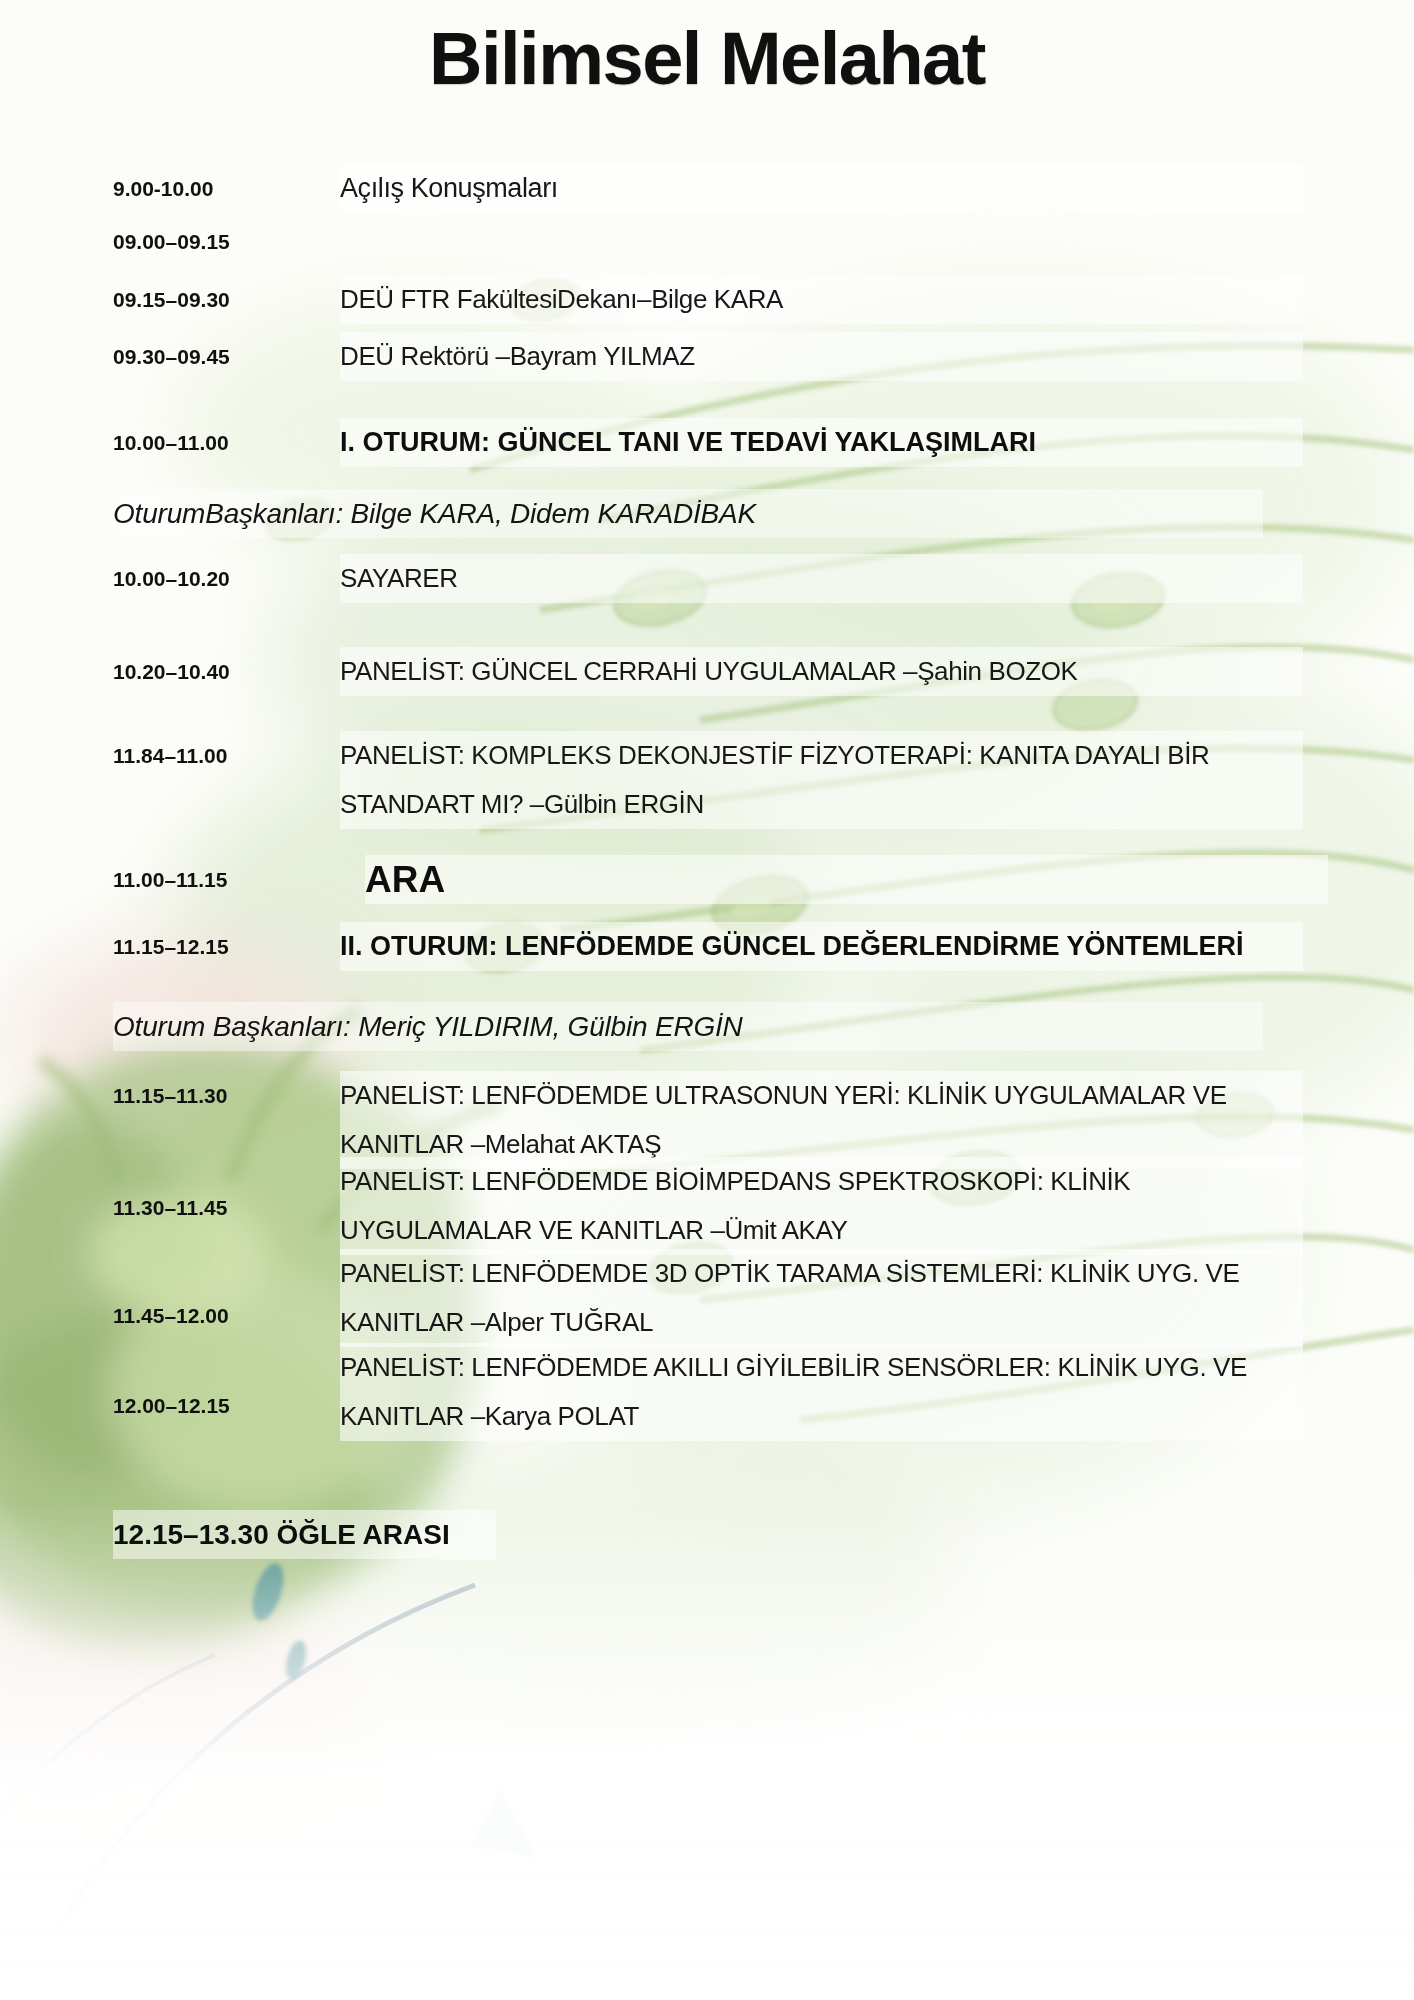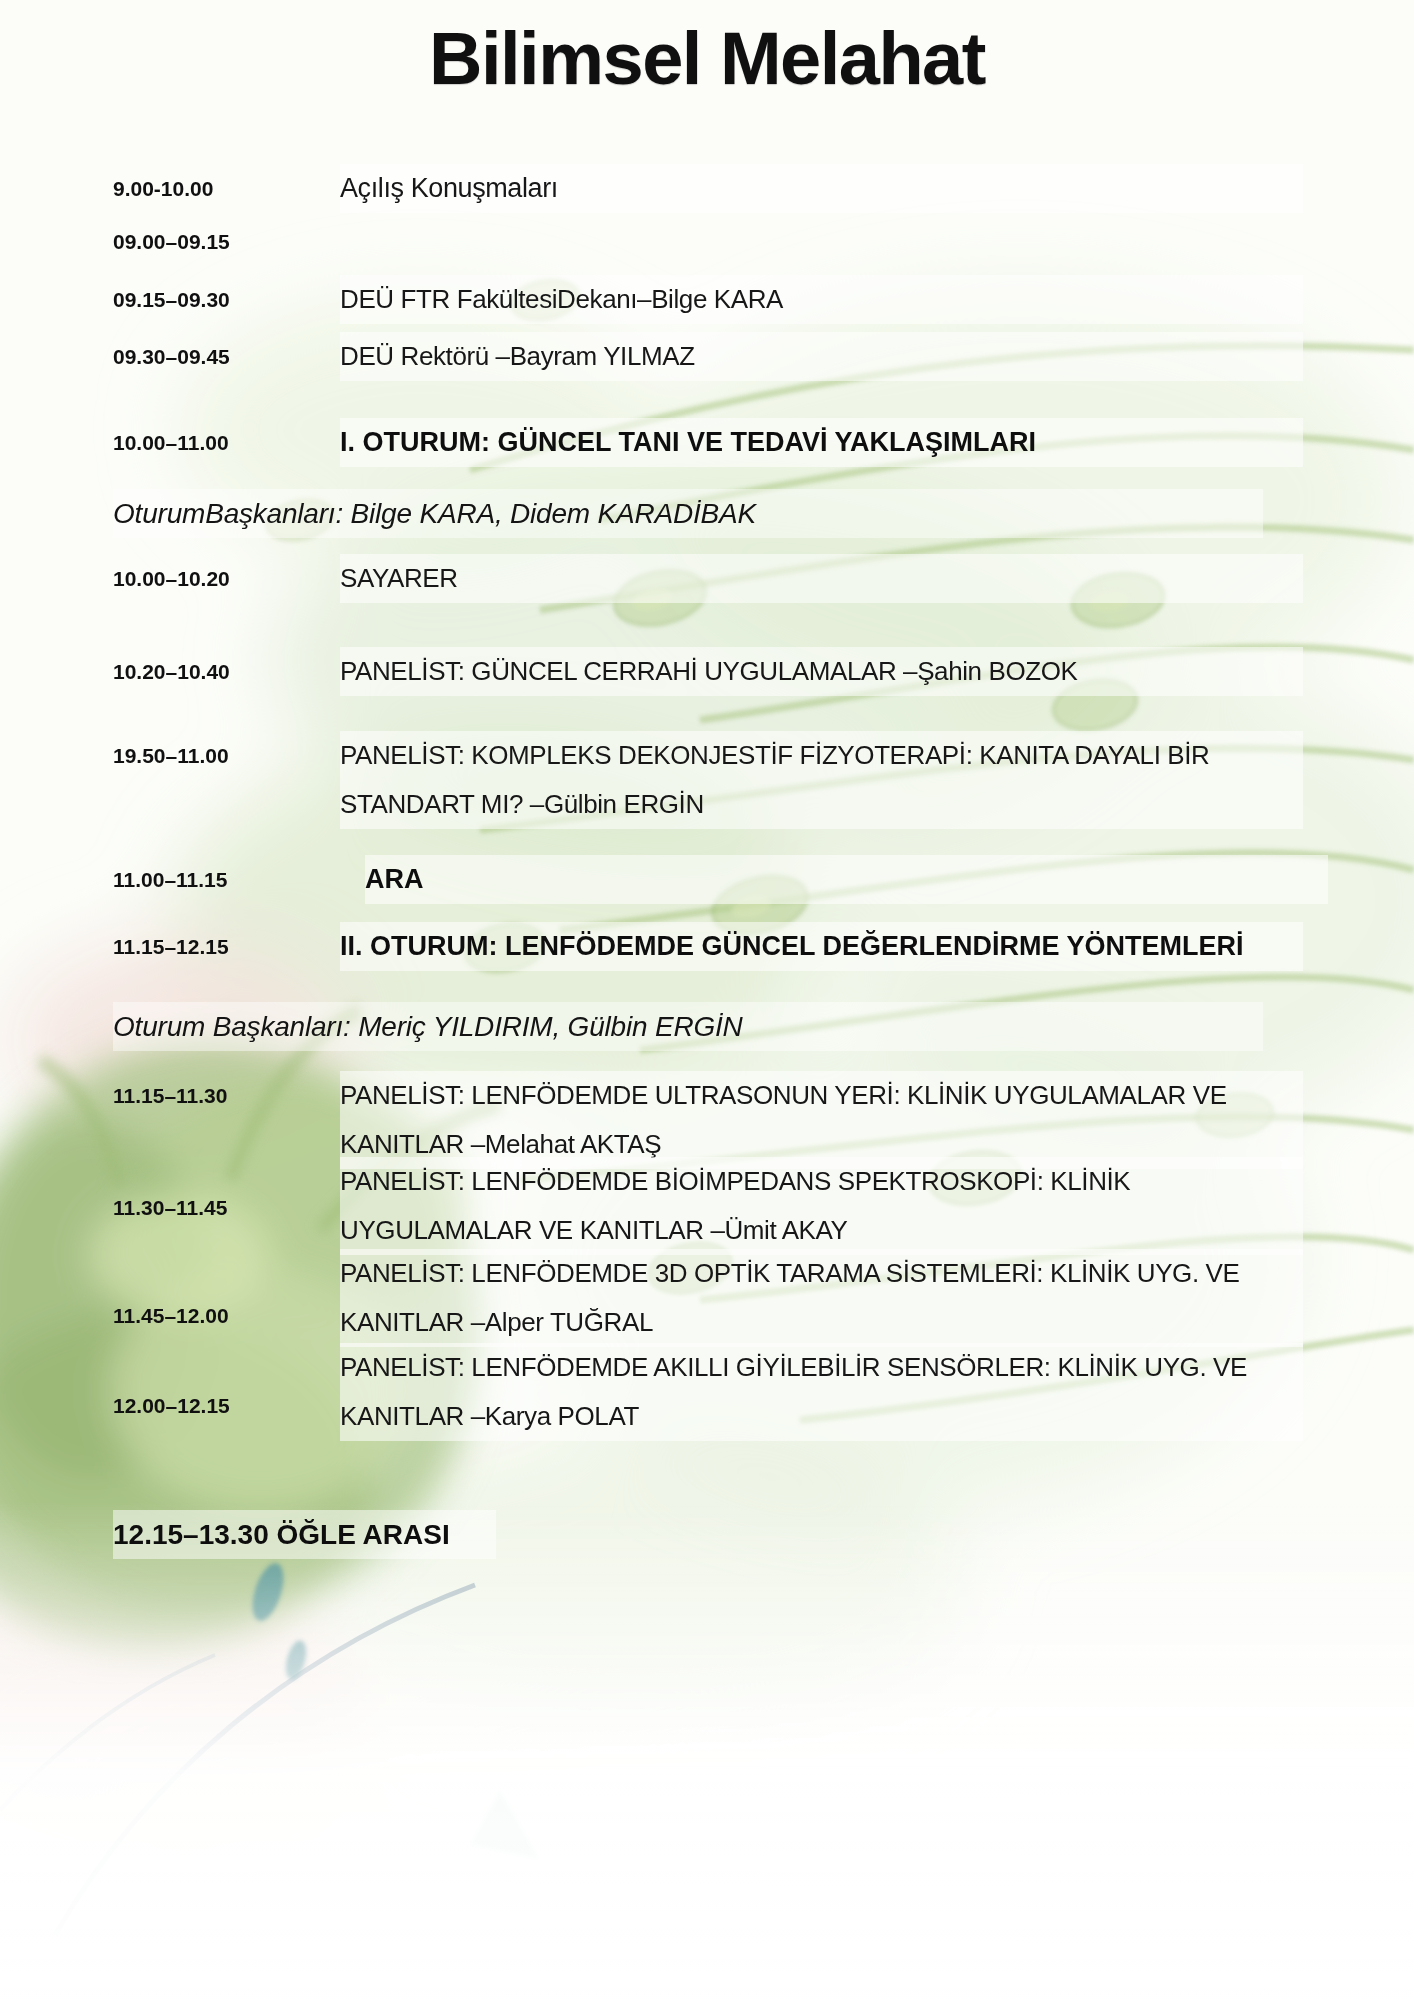--- a/index.html
+++ b/index.html
@@ -26,21 +26,21 @@
     color:#101010;white-space:nowrap;
   }
   .cell-desc{
     font-size:26px;line-height:49px;letter-spacing:-0.4px;
     background:rgba(255,255,255,0.55);
     width:963px;color:#171717;
   }
   .desc-line{white-space:nowrap;}
   .kind-opening .cell-desc{font-size:27px;}
   .kind-session .cell-desc{font-weight:700;font-size:27px;letter-spacing:0;color:#0e0e0e;}
-  .kind-break   .cell-desc{font-weight:700;font-size:27px;letter-spacing:0;color:#0e0e0e;}
+  .kind-break   .cell-desc{font-weight:700;font-size:37px;letter-spacing:0;color:#0e0e0e;}
   .kind-chairs  .cell-desc{
     font-style:italic;font-size:28px;letter-spacing:-0.2px;
     width:1150px;background:rgba(255,255,255,0.45);color:#141414;
   }
   .kind-footer  .cell-desc{
     font-weight:700;font-size:28px;letter-spacing:0;
     width:auto;padding-right:46px;background:rgba(255,255,255,0.5);color:#0e0e0e;
   }
 </style>
 </head>
@@ -199,21 +199,21 @@
           <div class="desc-line">SAYARER</div>
         </div>
       </div>
       <div class="row kind-panel" style="top: 647px;">
         <div class="cell-time">10.20–10.40</div>
         <div class="cell-desc">
           <div class="desc-line">PANELİST: GÜNCEL CERRAHİ UYGULAMALAR –Şahin BOZOK</div>
         </div>
       </div>
       <div class="row kind-panel" style="top: 731px;">
-        <div class="cell-time">19.50–11.00</div>
+        <div class="cell-time">11.84–11.00</div>
         <div class="cell-desc">
           <div class="desc-line">PANELİST: KOMPLEKS DEKONJESTİF FİZYOTERAPİ: KANITA DAYALI BİR</div>
           <div class="desc-line">STANDART MI? –Gülbin ERGİN</div>
         </div>
       </div>
       <div class="row kind-break" style="top: 855px; gap: 25px;">
         <div class="cell-time">11.00–11.15</div>
         <div class="cell-desc">
           <div class="desc-line">ARA</div>
         </div>

